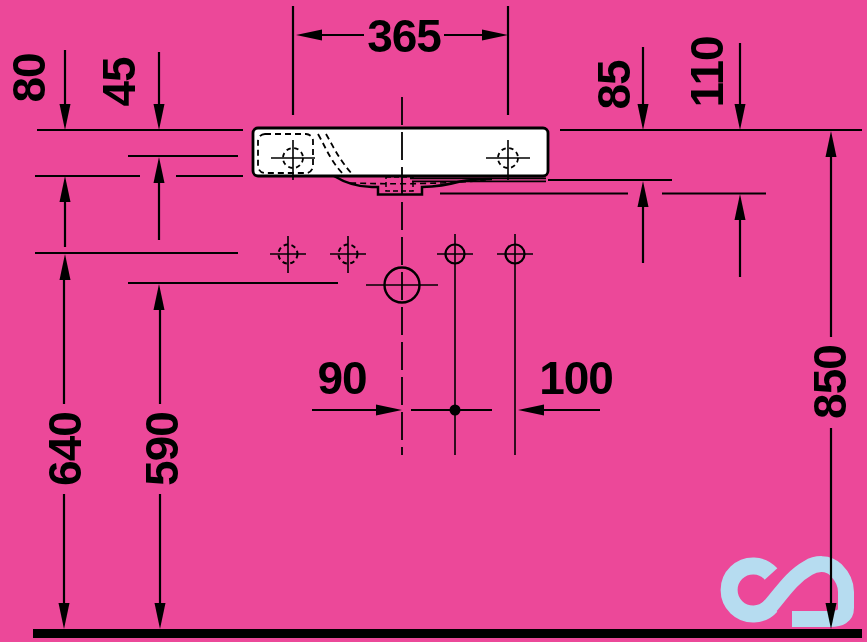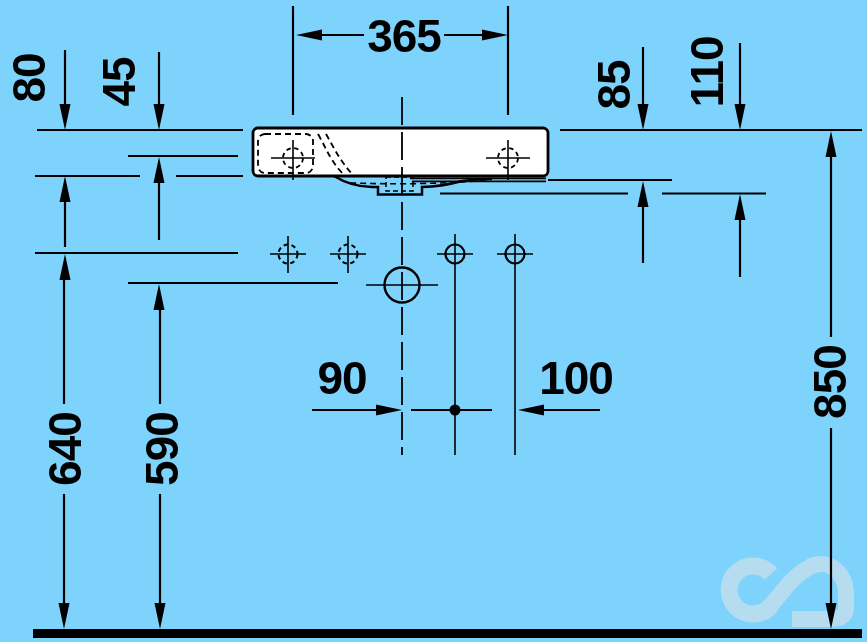--- a/index.html
+++ b/index.html
@@ -1,16 +1,16 @@
 <!DOCTYPE html>
 <html><head>
 <meta charset="utf-8">
 <style>
   html,body{margin:0;padding:0;background:#ffffff;}
-  #stage{position:relative;width:867px;height:642px;background:#7dd3fc;overflow:hidden;}
+  #stage{position:relative;width:867px;height:642px;background:#ec4899;overflow:hidden;}
   svg{position:absolute;left:0;top:0;}
   .dimtext{font-family:"Liberation Sans","DejaVu Sans",sans-serif;font-weight:700;font-size:46px;fill:#000;letter-spacing:-1px;}
 </style>
 </head>
 <body>
 
 <div id="stage">
 <svg width="867" height="642" viewBox="0 0 867 642">
 
   <g stroke="#b6dcf0" fill="none">

